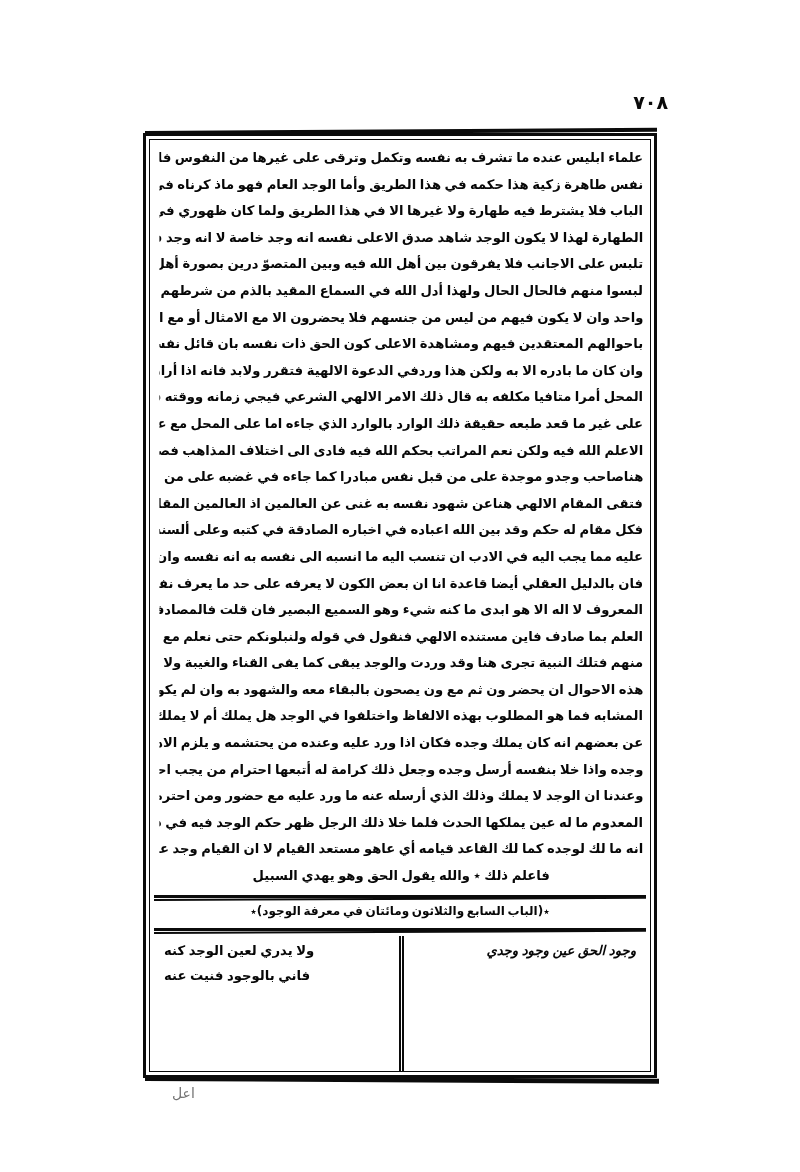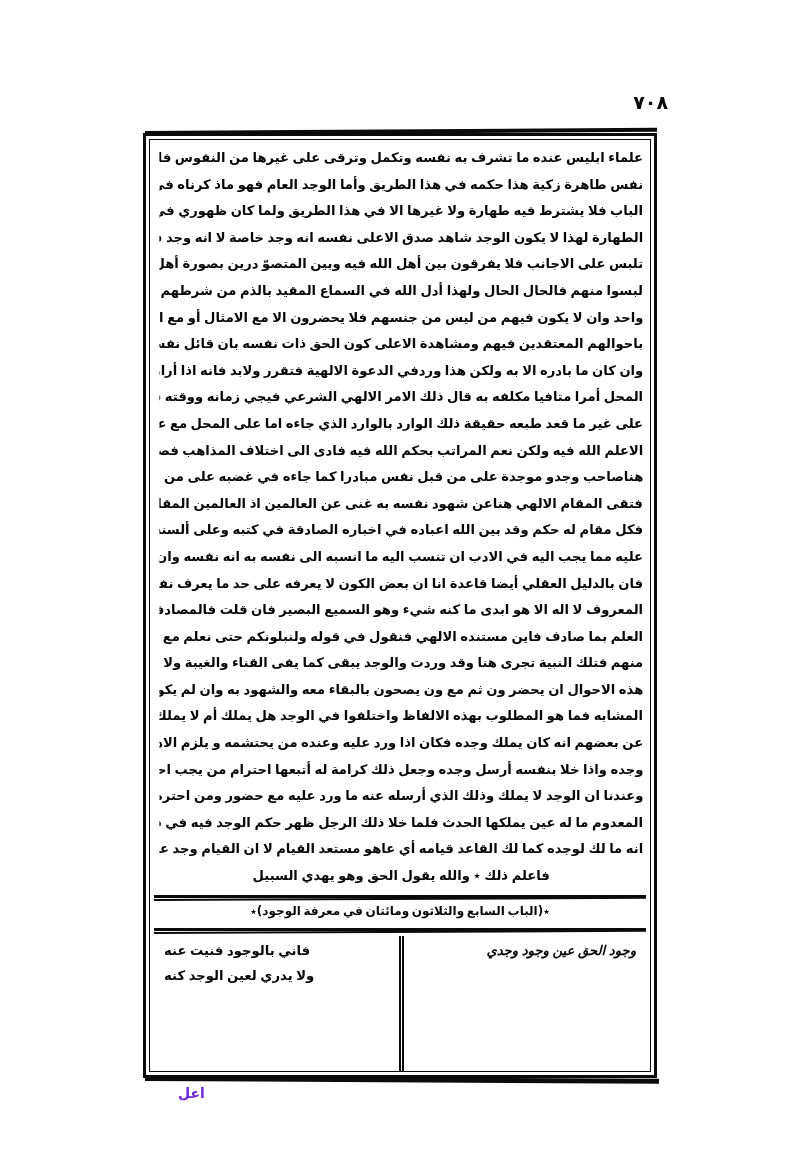--- a/index.html
+++ b/index.html
@@ -168,25 +168,25 @@
     text-align: center;
     letter-spacing: -0.2px;
     word-spacing: -1px;
   }
   .poem-col.right .poem-line { text-align: right; font-style: italic; }
   .poem-col.left  .poem-line { text-align: left; }
 
   
   .catchword {
     position: absolute;
-    left: 178px;
+    left: 172px;
     top: 1062px;
     font-size: 14px;
-    font-weight: 700;
-    color: #6d28d9;
+    font-weight: 400;
+    color: #737373;
     direction: rtl;
   }
 </style>
 </head>
 <body>
 
 <div class="page">
 
   <div class="folio">٧٠٨</div>
 
@@ -229,22 +229,22 @@
       <div class="heading-band">٭(الباب السابع والثلاثون ومائتان في معرفة الوجود)٭</div>
 
       <div class="rule-thick"></div>
 
       <div class="poem-wrap">
         <div class="poem-col right" id="poem-right">
             <span class="poem-line">وجود الحق عين وجود وجدي</span>
           </div>
         <div class="poem-divider"></div>
         <div class="poem-col left" id="poem-left">
+            <span class="poem-line">ولا يدري لعين الوجد كنه</span>
             <span class="poem-line">فاني بالوجود فنيت عنه</span>
-            <span class="poem-line">ولا يدري لعين الوجد كنه</span>
           </div>
       </div>
 
     </div>
   </div>
 
   <div class="catchword">اعل</div>
 
 </div>
 

